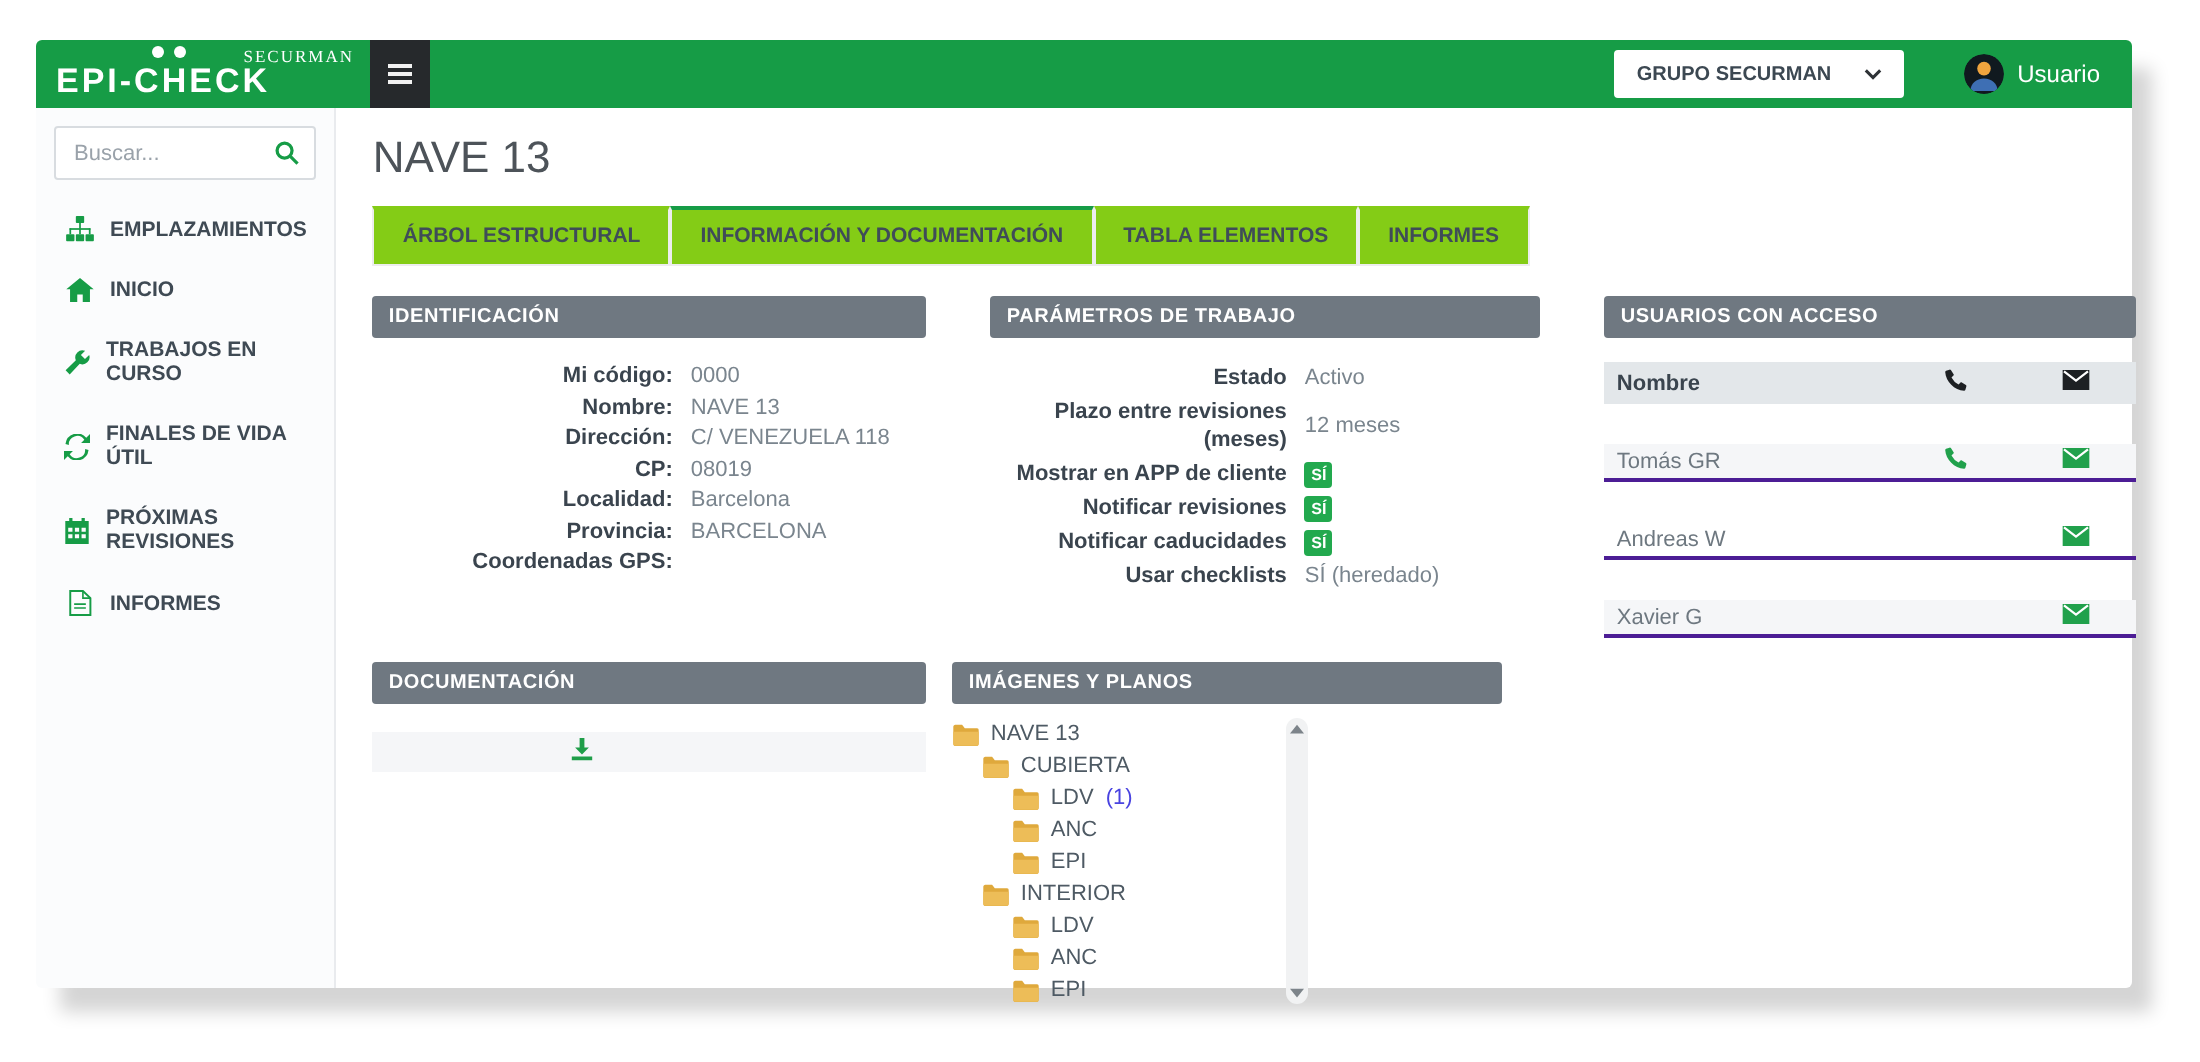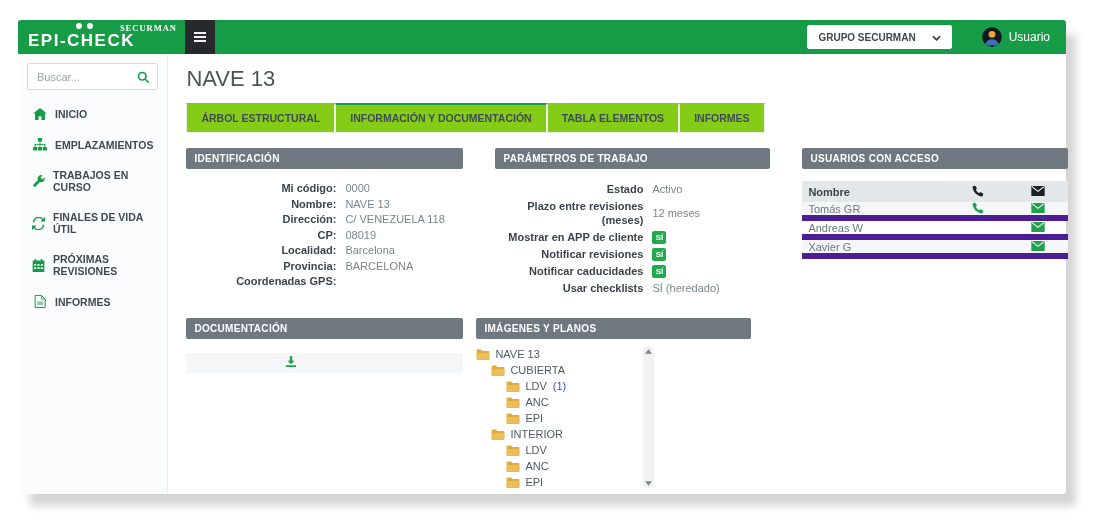--- a/index.html
+++ b/index.html
@@ -6,21 +6,21 @@
   html,body { width:1100px; height:531px; background:#fff; overflow:hidden;
               font-family:"Liberation Sans", sans-serif; }
   .window { position:absolute; left:18px; top:20px; width:1048px; height:474px;
             background:#fff; border-radius:3px;
             box-shadow:11px 13px 9px -1px rgba(0,0,0,.17); }
   
   .topbar { height:34px; background:#169c46; display:flex; align-items:stretch;
             border-radius:3px 3px 0 0; }
   .logo { width:167px; position:relative; padding:3px 8px 0 10px; color:#fff; }
   .logo .company { display:block; text-align:right; font-family:"Liberation Serif",serif;
-                   font-size:8.5px; letter-spacing:1px;font-weight:bold; }
+                   font-size:8.5px; letter-spacing:1px; }
   .logo .product { display:block; font-size:17px; font-weight:bold; letter-spacing:1.5px;
                    line-height:15px; }
   .logo .dots { position:absolute; left:58px; top:3px; display:flex; gap:5px; }
   .logo .dots i { width:6px; height:6px; background:#fff; border-radius:50%; }
   .menu-toggle { width:30px; background:#26292c; border:none; cursor:pointer;
                  display:flex; flex-direction:column; justify-content:center;
                  align-items:center; gap:2px; }
   .menu-toggle i { display:block; width:12px; height:2px; background:#f2f2f2; }
   .topbar .spacer { flex:1; }
   .group-select { align-self:center; height:24px; background:#fff; border:1px solid #fff;
@@ -74,21 +74,21 @@
   .kv2 .val.si-badge { color:#fff; background:#22a94e; font-size:8px; font-weight:bold;
         width:14px; height:13px; border-radius:2px; display:flex; align-items:center;
         justify-content:center; line-height:13px; }
   
   .u-table { margin-top:12px; font-size:11px; }
   .u-head, .u-row { display:grid; grid-template-columns:146px 60px 60px; align-items:center; }
   .u-head { background:#e3e7ea; color:#3a444e; font-weight:bold; height:21px; }
   .u-head span, .u-row span { padding:0 6px; }
   .u-cell { text-align:center; }
   .u-head .u-cell { color:#1d2023; }
-  .u-row { height:19px; color:#6e7880; border-bottom:6px solid #4c1d95; }
+  .u-row { height:19px; color:#6e7880; border-bottom:2px solid #4c1d95;margin-top:20px; }
   .u-row:nth-child(odd) { background:#f5f6f8; }
   .u-row .u-cell { color:#21a14c; }
   
   .d-table { margin-top:14px; font-size:11px; }
   .d-head, .d-row { display:grid; grid-template-columns:1fr 68px; align-items:center; }
   .d-head { font-weight:bold; color:#3a444e; height:20px; }
   .d-row { background:#f5f6f8; height:20px; color:#6e7880; }
   .d-doc { display:flex; align-items:center; gap:5px; padding-left:2px; }
   .d-dl { text-align:center; color:#1f9e49; cursor:pointer; }
   .d-head .d-dl { color:#3a444e; }
@@ -157,42 +157,42 @@
         <input type="text" placeholder="Buscar..." style="">
         <span class="s-ic"><svg width="13" height="13" viewBox="0 0 16 16">
               <circle cx="6.5" cy="6.5" r="4.6" fill="none" stroke="currentColor" stroke-width="2"></circle>
               <path d="M10.2 10.2l4.3 4.3" stroke="currentColor" stroke-width="2"></path>
             </svg></span>
       </div>
       <div class="nav">
 
           <div class="nav-item">
             <span class="nav-ic">
-              <svg width="14" height="12" viewBox="0 0 16 14">
-                <path fill="currentColor" d="M8 0L0 6.5h2.2V14h4.2V9.6h3.2V14h4.2V6.5H16z"></path>
-              </svg>
-            </span>
-            <span class="nav-label">INICIO</span>
-          </div>
-
-          <div class="nav-item">
-            <span class="nav-ic">
               <svg width="14" height="13" viewBox="0 0 16 15">
                 <g fill="currentColor">
                   <rect x="5.6" y="0" width="4.8" height="4" rx=".5"></rect>
                   <rect x="0" y="10.5" width="4.8" height="4" rx=".5"></rect>
                   <rect x="5.6" y="10.5" width="4.8" height="4" rx=".5"></rect>
                   <rect x="11.2" y="10.5" width="4.8" height="4" rx=".5"></rect>
                   <path d="M7.5 4h1v3h-1z"></path>
                   <path d="M2 7h12v1H2z"></path>
                   <path d="M1.9 7h1v3.5h-1zM7.5 7h1v3.5h-1zM13.1 7h1v3.5h-1z"></path>
                 </g>
               </svg>
             </span>
             <span class="nav-label">EMPLAZAMIENTOS</span>
+          </div>
+
+          <div class="nav-item">
+            <span class="nav-ic">
+              <svg width="14" height="12" viewBox="0 0 16 14">
+                <path fill="currentColor" d="M8 0L0 6.5h2.2V14h4.2V9.6h3.2V14h4.2V6.5H16z"></path>
+              </svg>
+            </span>
+            <span class="nav-label">INICIO</span>
           </div>
 
           <div class="nav-item">
             <span class="nav-ic">
               <svg width="13" height="13" viewBox="0 0 16 16">
                 <path fill="currentColor" d="M15.5 3a4.4 4.4 0 0 1-5.8 5.5L3.5 15 1 12.5l6.3-6.2A4.4 4.4 0 0 1 13 .5l-2.6 2.6 2.5 2.5z"></path>
               </svg>
             </span>
             <span class="nav-label">TRABAJOS EN CURSO</span>
           </div>

